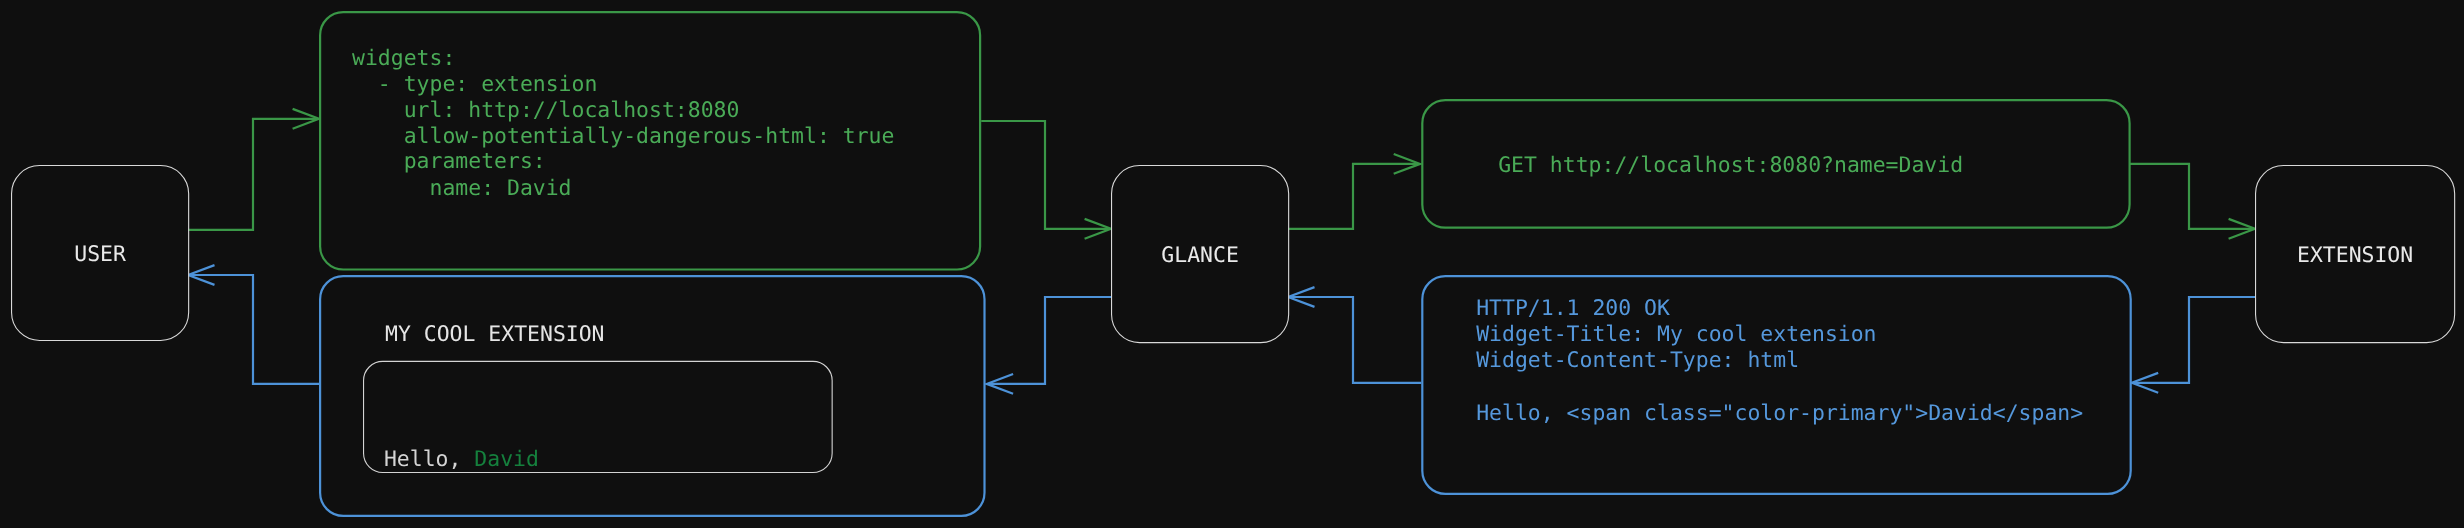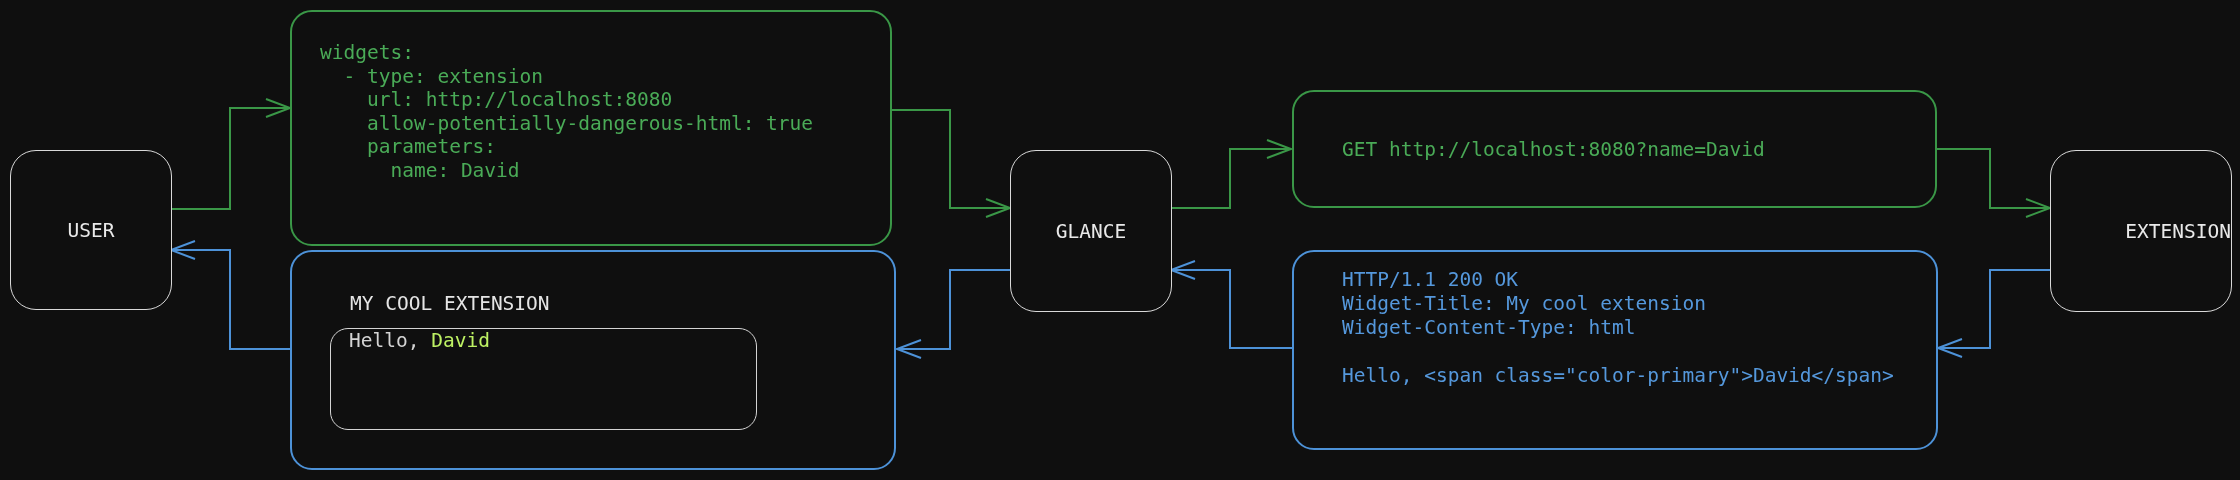--- a/index.html
+++ b/index.html
@@ -31,21 +31,21 @@
     border-radius: 26px;
     display: flex;
     align-items: center;
     justify-content: center;
     color: #e9e9e9;
     font-size: 19.5px;
     background: #0f0f0f;
   }
   .node.user      { left: 10px;   top: 150px; width: 160px; height: 158px; }
   .node.glance    { left: 1010px; top: 150px; width: 160px; height: 160px; }
-  .node.extension { left: 2050px; top: 150px; width: 180px; height: 160px; justify-content: flex-end; }
+  .node.extension { left: 2050px; top: 150px; width: 180px; height: 160px; }
 
   .msgbox {
     position: absolute;
     border-radius: 22px;
     background: #0f0f0f;
     box-sizing: border-box;
   }
   .msgbox.green-box { border: 2px solid #3a9747; color: #4aab57; }
   .msgbox.blue-box  { border: 2px solid #4d92d8; color: #5598dc; }
 
@@ -53,47 +53,47 @@
     margin: 0;
     font-family: "DejaVu Sans Mono", "Liberation Mono", monospace;
     white-space: pre;
   }
 
   .config-box { left: 290px; top: 10px; width: 602px; height: 236px; }
   .config-box pre { padding: 29px 0 0 28px; font-size: 19.5px; line-height: 23.5px; }
 
   .request-box { left: 1292px; top: 90px; width: 645px; height: 118px;
                  display: flex; align-items: center; }
-  .request-box pre { padding: 0 0 0 48px; font-size: 19.5px; }
+  .request-box pre { padding: 0 0 0 48px; font-size: 19.5px; margin-left: 20px; }
 
   .response-box { left: 1292px; top: 250px; width: 646px; height: 200px; }
   .response-box pre { padding: 16px 0 0 48px; font-size: 19.5px; line-height: 24px; }
 
   .widget-box { left: 290px; top: 250px; width: 606px; height: 220px; }
   .widget-title {
     position: absolute;
     left: 58px; top: 40px;
     color: #e5e5e5;
     font-size: 19.5px;
     line-height: 24px;
   }
   .widget-inner {
     position: absolute;
     left: 38px; top: 76px;
     width: 427px; height: 102px;
     border: 1.5px solid #d4d4d4;
     border-radius: 18px;
     display: flex;
-    align-items: flex-start;
+    align-items: flex-end;
     padding-left: 18px;
     box-sizing: border-box;
     font-size: 19.5px;
   }
   .greeting-prefix { color: #d4d4d4; white-space: pre; }
-  .greeting-name   { color: #bef264; }
+  .greeting-name   { color: #15803d; }
 </style>
 </head>
 <body>
 
 <div class="canvas">
 
   <svg class="wires" viewBox="0 0 2240 480" aria-hidden="true">
 
     <path class="wire green" d="M170,209 H230 V108 H288"></path>
     <path class="wire green" d="M266,99 L290,108 L266,117"></path>

